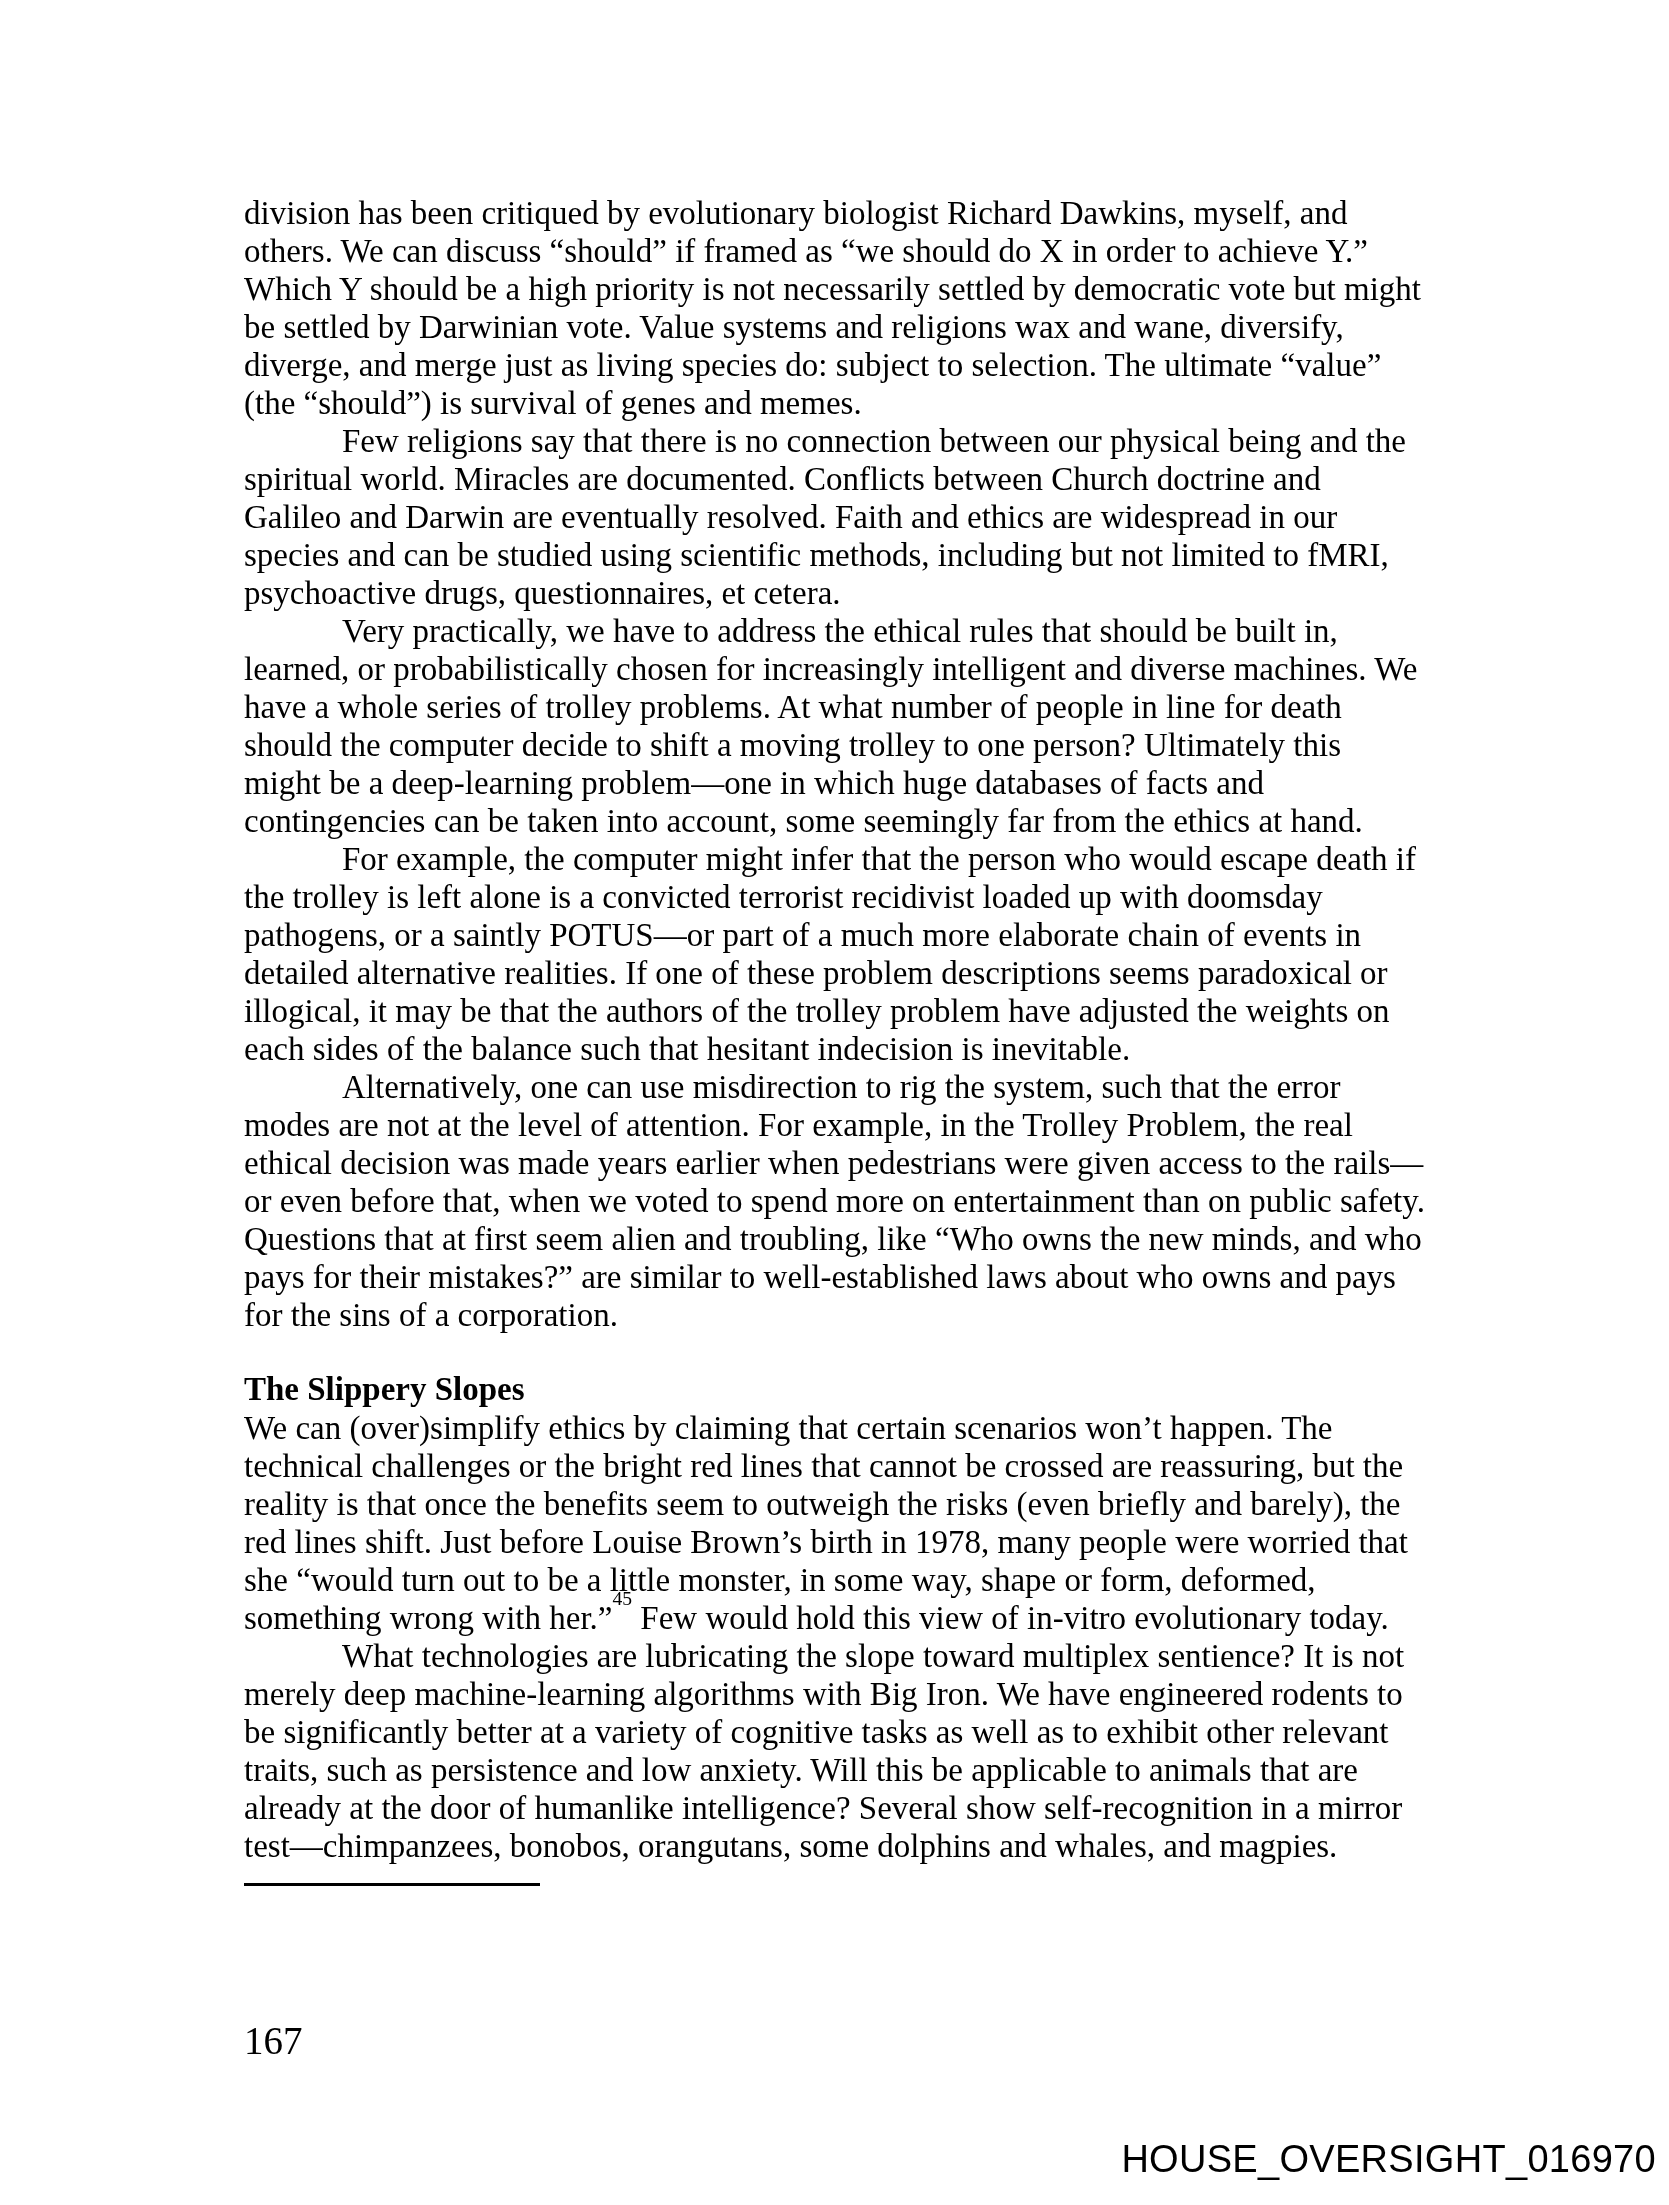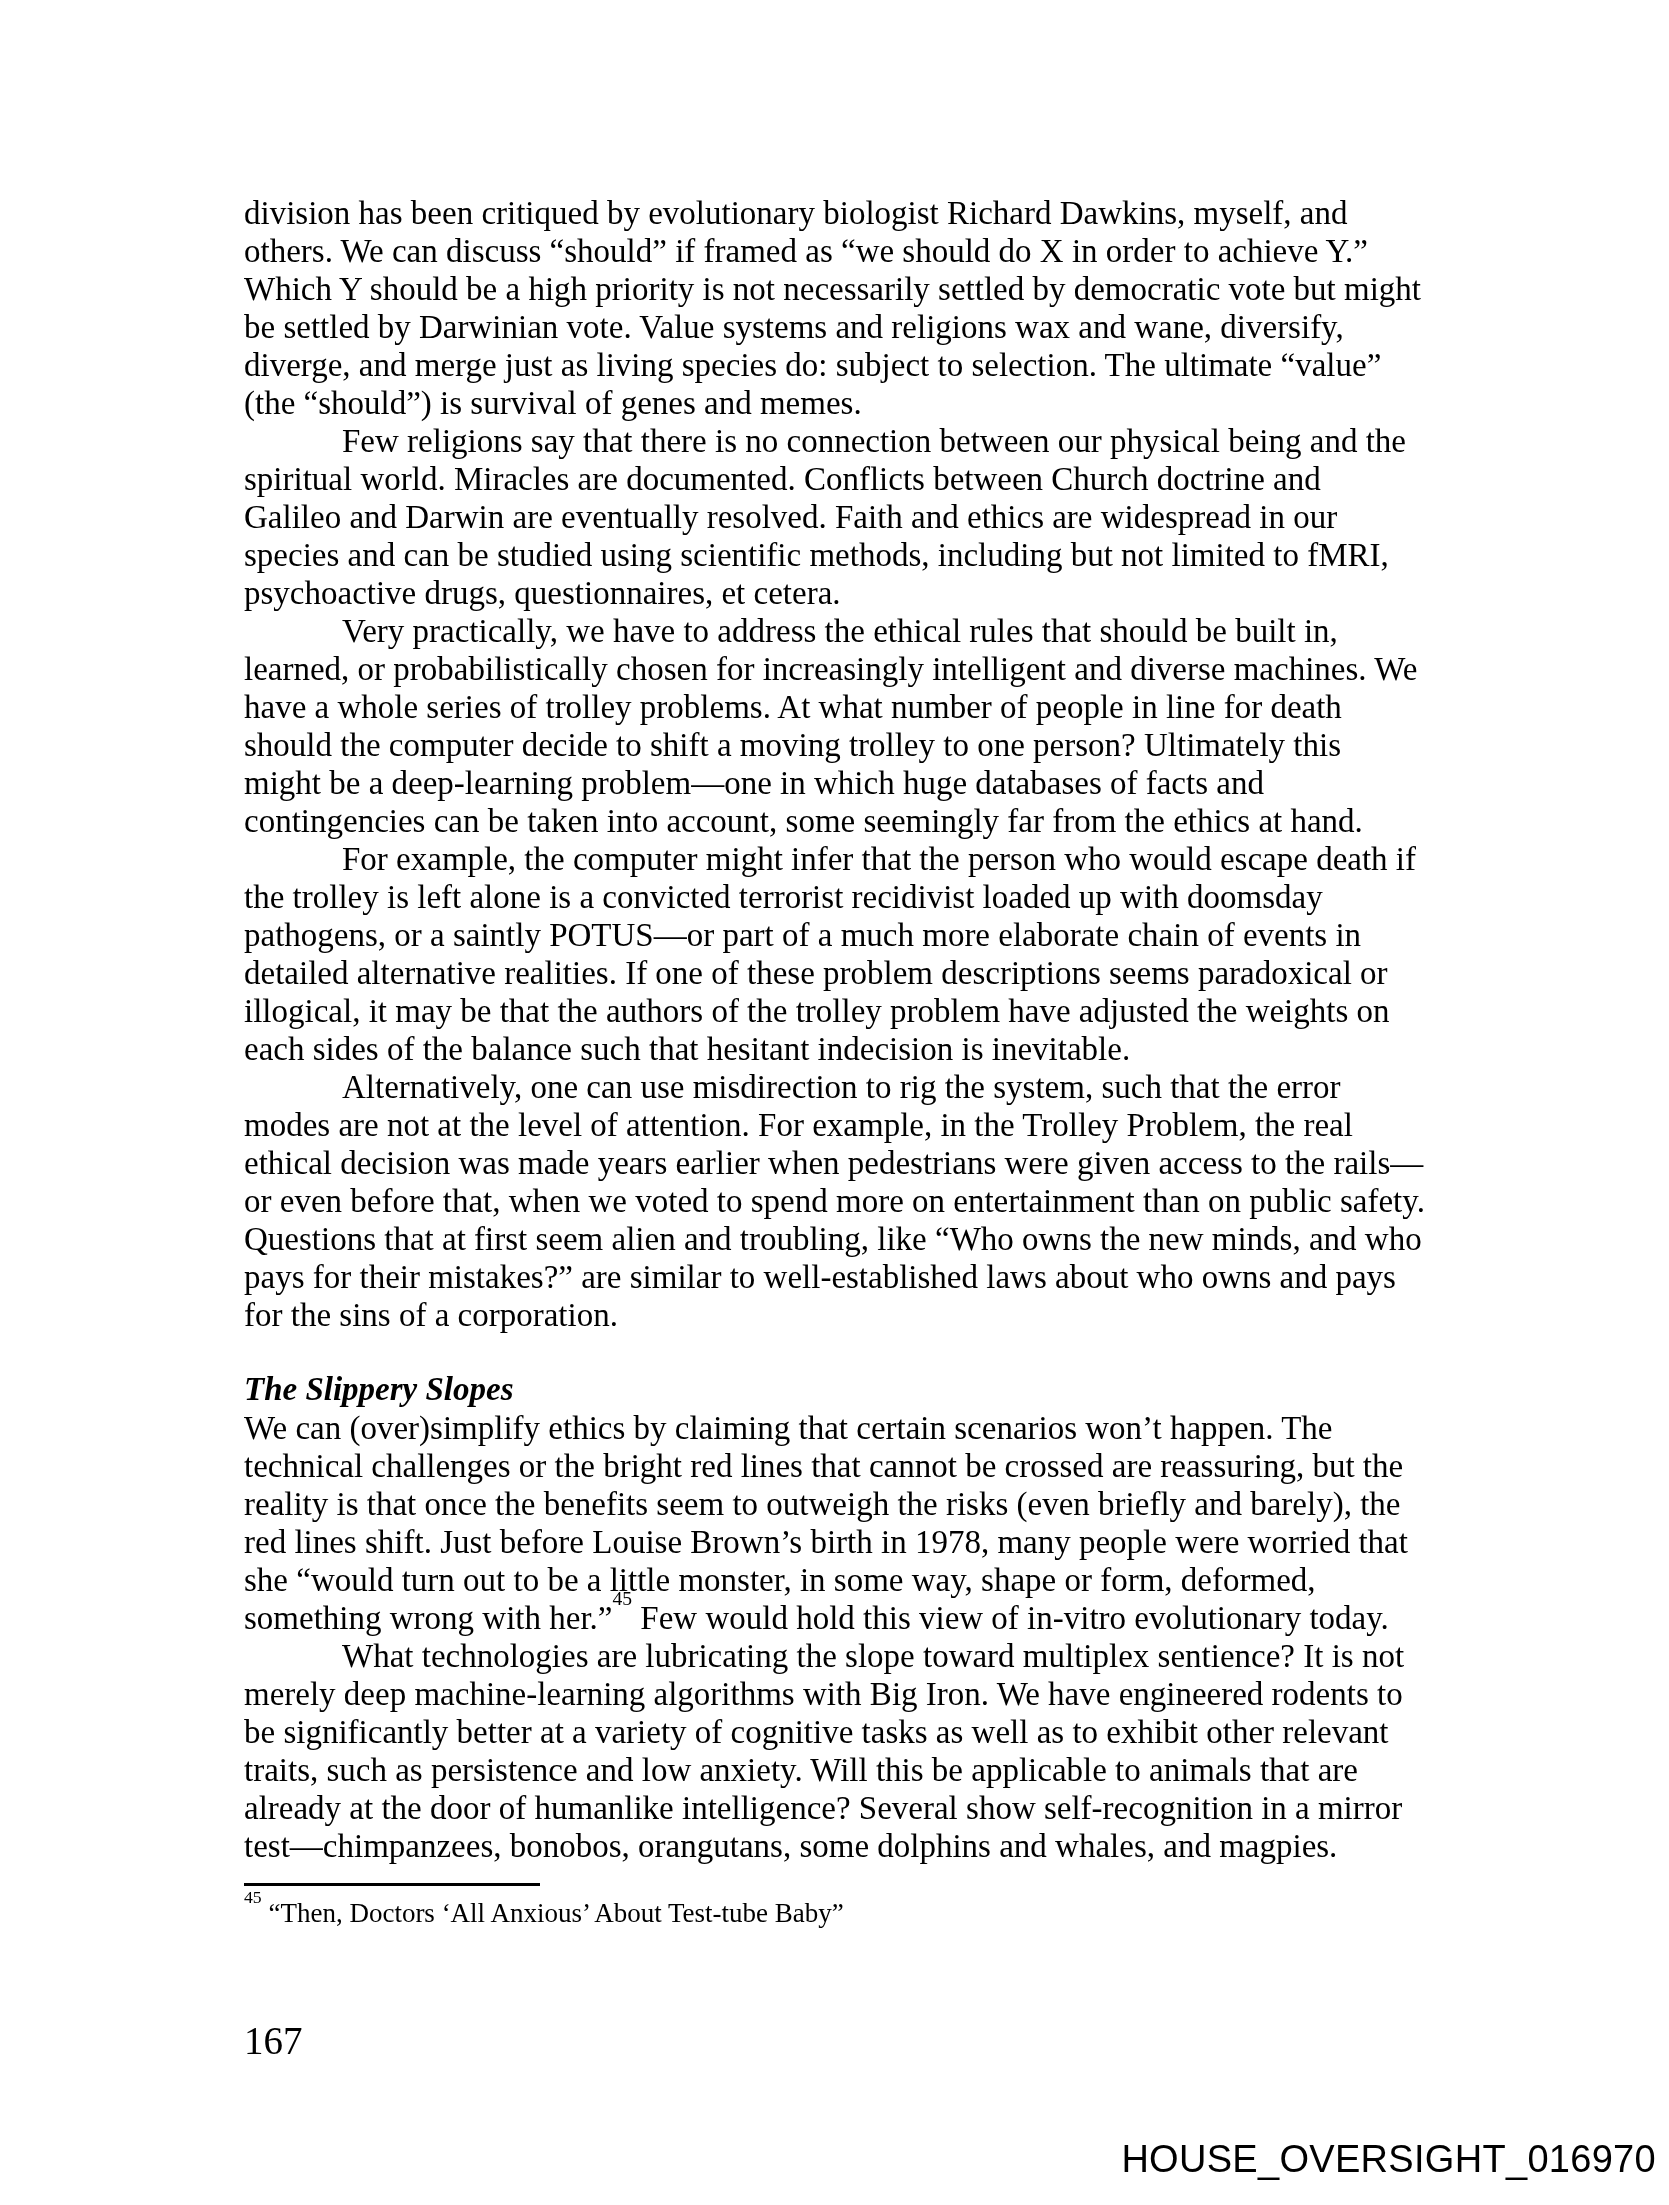--- a/index.html
+++ b/index.html
@@ -28,21 +28,20 @@
     margin: 0;
     white-space: pre-line; 
   }
   p.para.indent { text-indent: 98px; }
 
   h2.section-heading {
     margin: 36px 0 0 0;
     font-size: 33px;
     line-height: 39px;
     font-weight: bold;
-    font-style: italic;
   }
 
   sup.fn-ref {
     font-size: 19.6px;
     line-height: 0;
     position: relative;
     top: -11.8px;
   }
 
   .footnote-sep {
@@ -135,21 +134,20 @@
     <p class="para indent">What technologies are lubricating the slope toward multiplex sentience?  It is not
 merely deep machine-learning algorithms with Big Iron.  We have engineered rodents to
 be significantly better at a variety of cognitive tasks as well as to exhibit other relevant
 traits, such as persistence and low anxiety.  Will this be applicable to animals that are
 already at the door of humanlike intelligence?  Several show self-recognition in a mirror
 test—chimpanzees, bonobos, orangutans, some dolphins and whales, and magpies.</p>
 
     <div class="footnote-sep"></div>
 
     <div class="footnote">
-      <p><sup class="fn-marker">45</sup> <span>“Then, Doctors ‘All Anxious’ About Test-tube Baby”</span></p>
     </div>
   </div>
 
   <div class="page-number">167</div>
 
   <div class="bates">HOUSE_OVERSIGHT_016970</div>
 
 </div>
 
 

